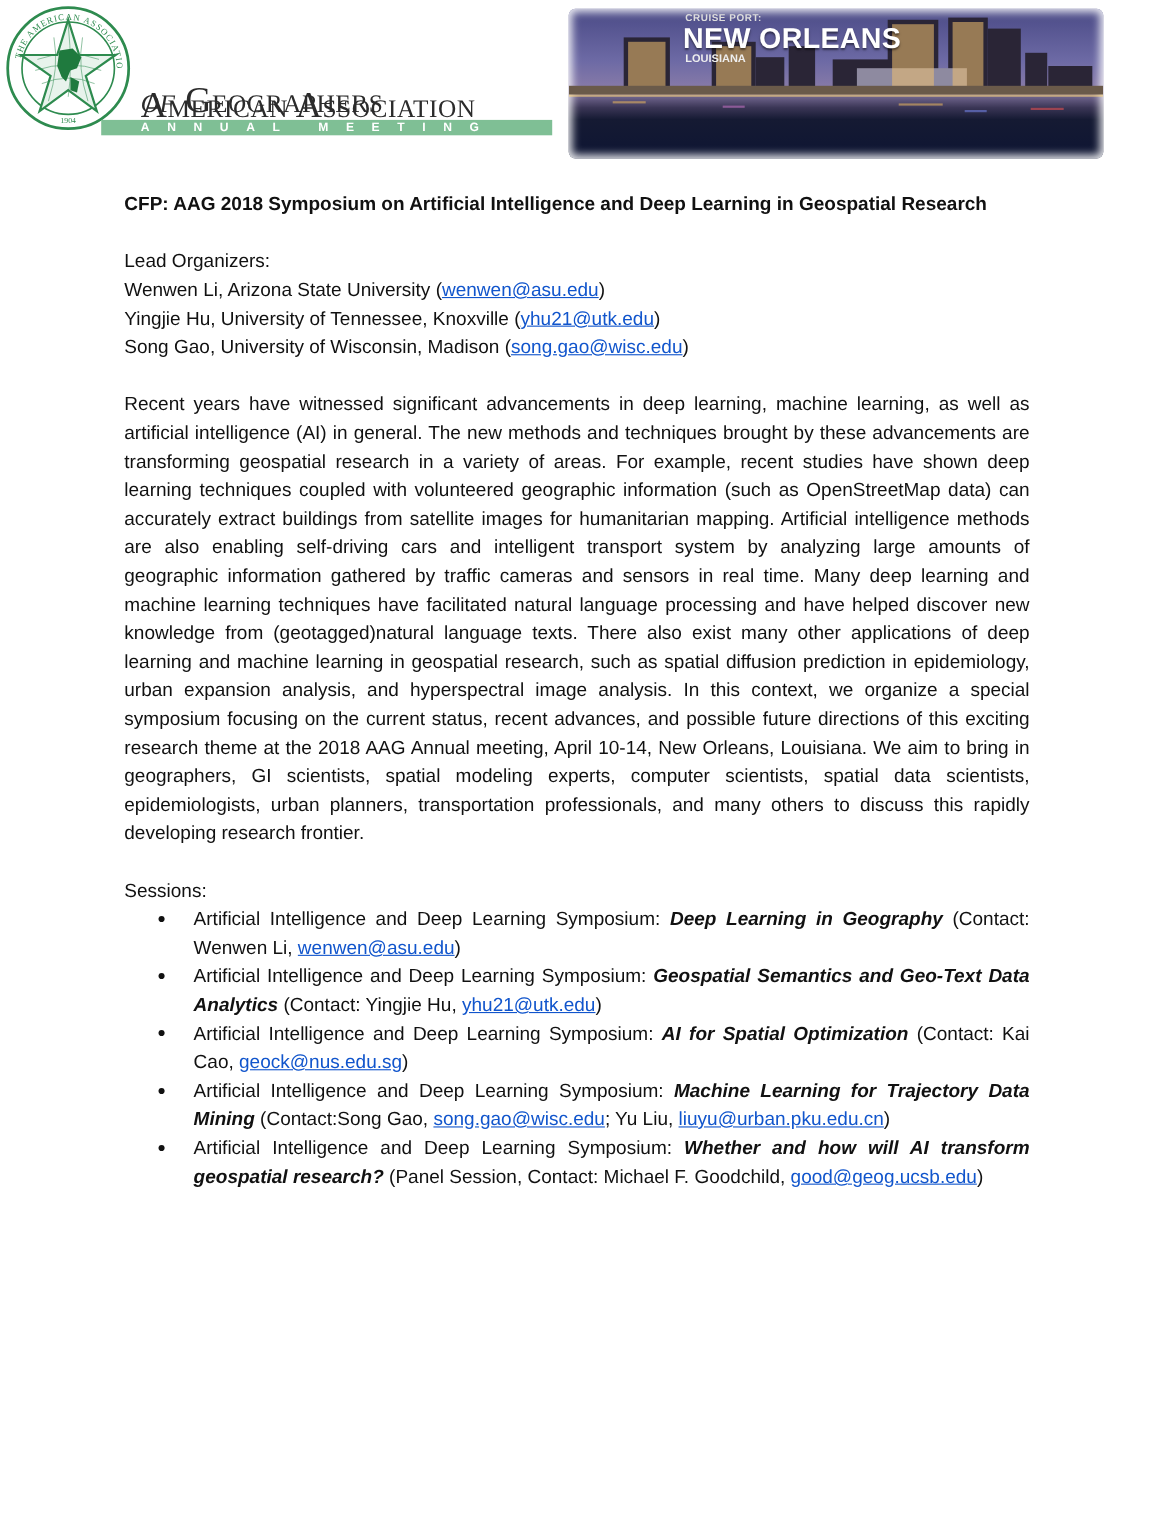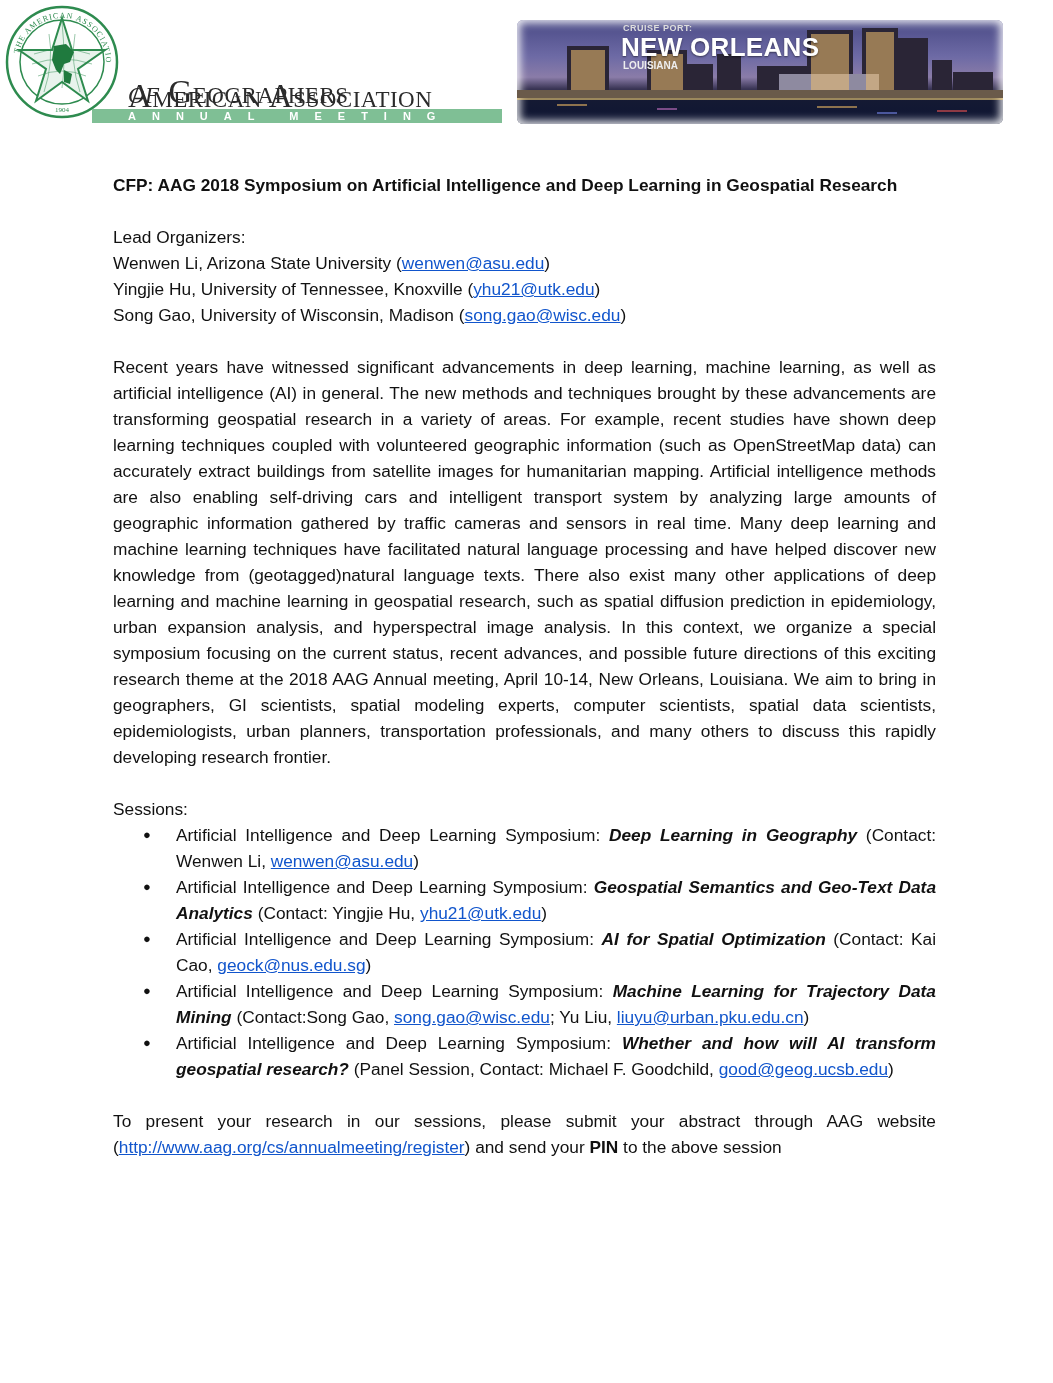--- a/index.html
+++ b/index.html
@@ -13,21 +13,21 @@
   .aag-name1 { position: absolute; left: 124px; top: 34px; font-family: "Liberation Serif", serif;
                font-size: 33px; color: #2b2b2b; letter-spacing: 0.5px; white-space: nowrap; }
   .aag-name2 { position: absolute; left: 124px; top: 70px; font-family: "Liberation Serif", serif;
                font-size: 33px; color: #2b2b2b; letter-spacing: 0.5px; white-space: nowrap; text-align: right; }
   .aag-name2 .of { font-style: italic; }
   .annual-bar { position: absolute; left: 88px; top: 105px; width: 410px; height: 14px;
                 background: #7fbf95; color: #fff; font-size: 11px; font-weight: bold;
                 letter-spacing: 16px; line-height: 14px; padding-left: 36px; box-sizing: border-box;
                 white-space: nowrap; }
 
-  .banner { position: absolute; left: 517px; top: 20px; width: 486px; height: 104px;
+  .banner { position: absolute; left: 517px; top: 8px; width: 486px; height: 136px;
             border-radius: 6px; overflow: hidden;
             background: linear-gradient(180deg, #4a4a86 0%, #6d6aa5 35%, #8a7ca8 55%, #3b3656 66%, #151a33 74%, #0e1533 100%);
             box-shadow: 0 0 8px 3px rgba(255,255,255,0.9) inset; }
   .banner svg { position: absolute; left: 0; top: 0; }
   .cruise { position: absolute; left: 106px; top: 3px; font-size: 9px; font-weight: bold; color: #ddd;
             letter-spacing: 0.5px; }
   .nola { position: absolute; left: 104px; top: 12px; font-size: 26px; font-weight: bold; color: #fff;
           letter-spacing: 0.3px; text-shadow: 0 1px 2px rgba(0,0,0,0.5); }
   .louisiana { position: absolute; left: 106px; top: 40px; font-size: 10px; font-weight: bold; color: #eee; }
 
@@ -145,14 +145,13 @@
       <span class="bullet">●</span>
       <span>Artificial Intelligence and Deep Learning Symposium: </span><span class="bi">Machine Learning for Trajectory Data Mining</span><span> (Contact:Song Gao, </span><a class="link">song.gao@wisc.edu</a><span>; Yu Liu, </span><a class="link">liuyu@urban.pku.edu.cn</a><span>)</span>
     </li>
     <li>
       <span class="bullet">●</span>
       <span>Artificial Intelligence and Deep Learning Symposium: </span><span class="bi">Whether and how will AI transform geospatial research?</span><span> (Panel Session, Contact: Michael F. Goodchild, </span><a class="link">good@geog.ucsb.edu</a><span>)</span>
     </li>
   </ul>
   <div class="gap"></div>
 
-  <p class="p just"><span>To present your research in our sessions, please submit your abstract through AAG website (</span><a class="link">http://www.aag.org/cs/annualmeeting/register</a><span>) and send your </span><b class="pin">PIN</b><span> to the above session</span></p>
 </div>
 
 </body></html>

